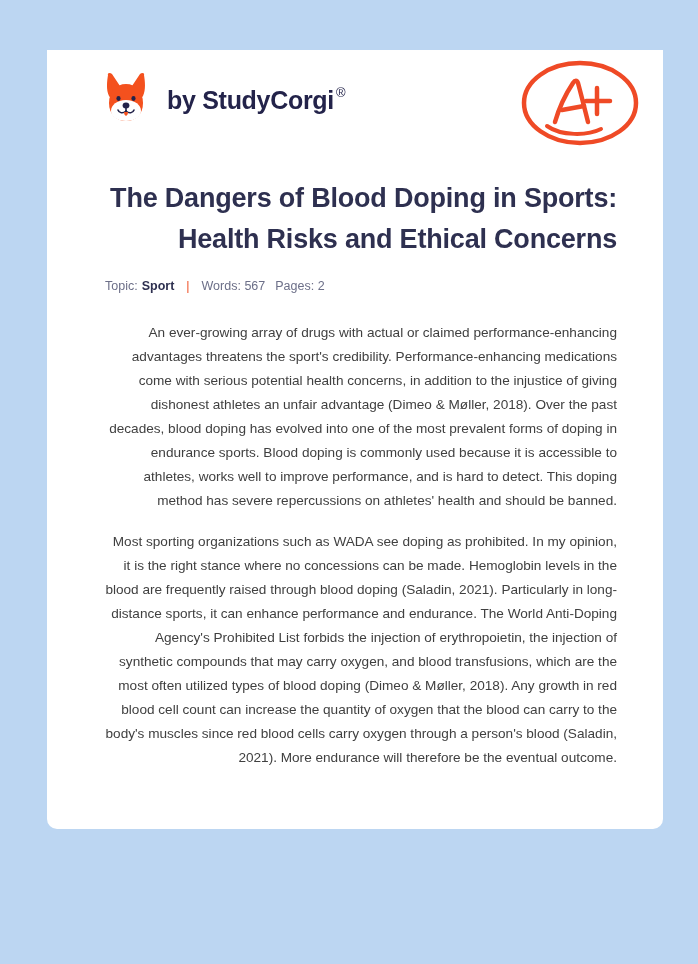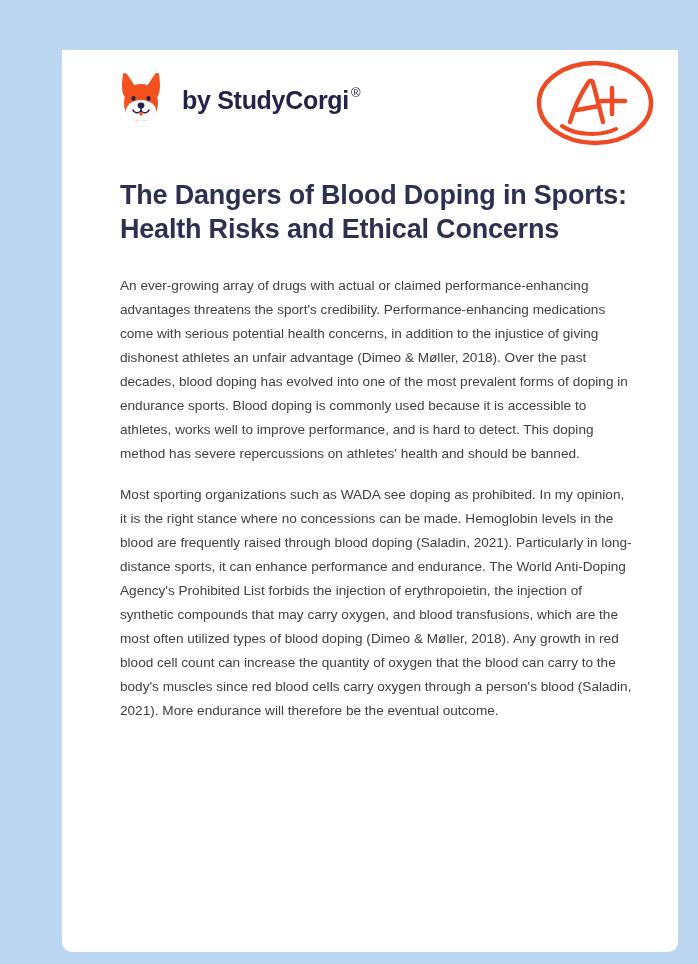--- a/index.html
+++ b/index.html
@@ -9,28 +9,29 @@
   body {
     width: 698px;
     height: 964px;
     background: #bcd6f2;
     font-family: "Liberation Sans", sans-serif;
     overflow: hidden;
   }
 
   #page-sheet {
     position: absolute;
-    left: 62px;
+    left: 47px;
     top: 50px;
     width: 616px;
-    height: 902px;
+    height: 779px;
     background: #ffffff;
     border-bottom-left-radius: 10px;
     border-bottom-right-radius: 10px;
     overflow: hidden;
+    text-align: right;
   }
 
   
   .header {
     position: absolute;
     left: 0;
     top: 0;
     width: 616px;
     height: 108px;
   }
@@ -81,21 +82,21 @@
   .article {
     position: absolute;
     left: 58px;
     top: 128px;
     width: 512px;
   }
 
   .doc-title {
     margin: 0;
     font-size: 27px;
-    line-height: 34px;
+    line-height: 41px;
     font-weight: bold;
     color: #2e3050;
     letter-spacing: -0.2px;
   }
 
   .meta {
     margin-top: 19px;
     font-size: 12.5px;
     color: #6c6f88;
     display: flex;
@@ -171,20 +172,27 @@
         <path d="M32 70 C46 80 72 80 86 73" fill="none" stroke="#ef4a26" stroke-width="4" stroke-linecap="round"></path>
       </svg>
     </div>
 
   </div>
 
   <div class="article">
 
     <h1 class="doc-title">The Dangers of Blood Doping in Sports: Health Risks and Ethical Concerns</h1>
 
+    <div class="meta">
+      <span class="label">Topic:</span>
+      <span class="value-strong">Sport</span>
+      <span class="sep">|</span>
+      <span class="kv"><span class="label">Words:</span> <span class="num">567</span></span>
+      <span class="kv"><span class="label">Pages:</span> <span class="num">2</span></span>
+    </div>
 
     <div class="body-copy">
       <p>An ever-growing array of drugs with actual or claimed performance-enhancing advantages threatens the sport's credibility. Performance-enhancing medications come with serious potential health concerns, in addition to the injustice of giving dishonest athletes an unfair advantage (Dimeo &amp; Møller, 2018). Over the past decades, blood doping has evolved into one of the most prevalent forms of doping in endurance sports. Blood doping is commonly used because it is accessible to athletes, works well to improve performance, and is hard to detect. This doping method has severe repercussions on athletes' health and should be banned.</p>
       <p>Most sporting organizations such as WADA see doping as prohibited. In my opinion, it is the right stance where no concessions can be made. Hemoglobin levels in the blood are frequently raised through blood doping (Saladin, 2021). Particularly in long-distance sports, it can enhance performance and endurance. The World Anti-Doping Agency's Prohibited List forbids the injection of erythropoietin, the injection of synthetic compounds that may carry oxygen, and blood transfusions, which are the most often utilized types of blood doping (Dimeo &amp; Møller, 2018). Any growth in red blood cell count can increase the quantity of oxygen that the blood can carry to the body's muscles since red blood cells carry oxygen through a person's blood (Saladin, 2021). More endurance will therefore be the eventual outcome.</p>
     </div>
 
   </div>
 
 </div>
 

